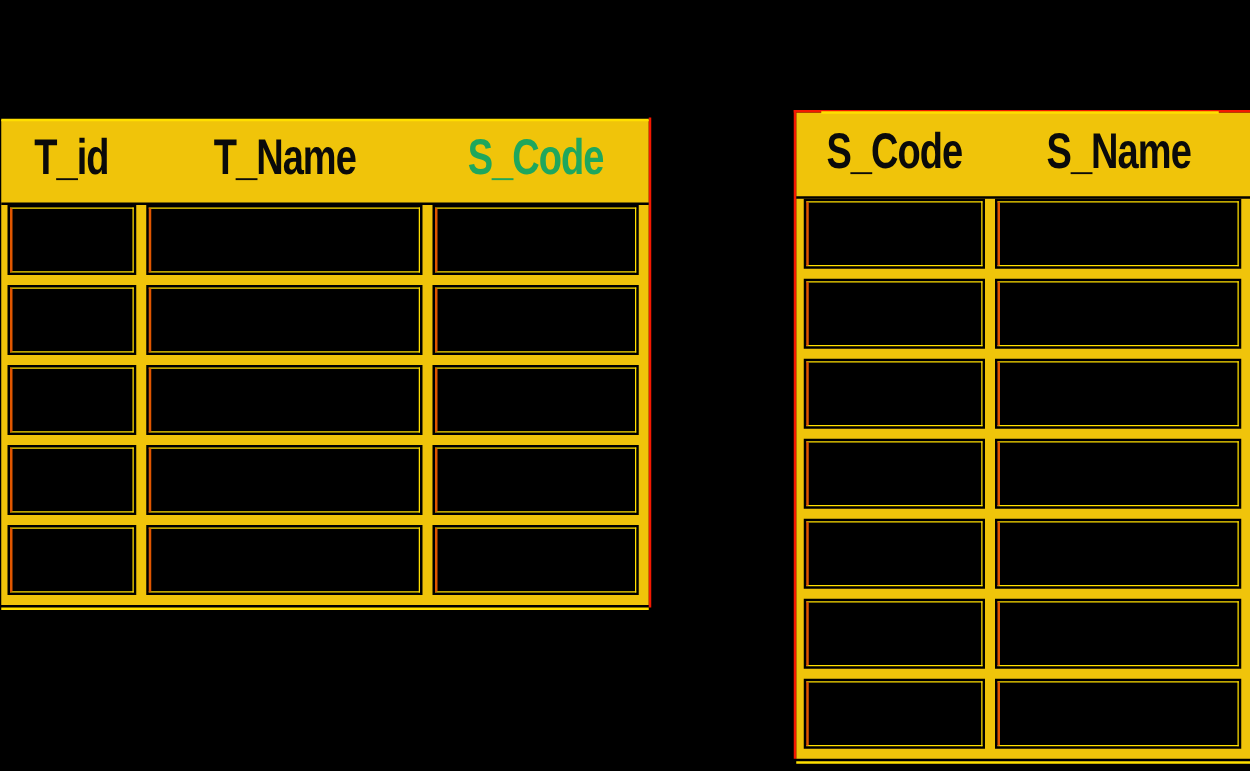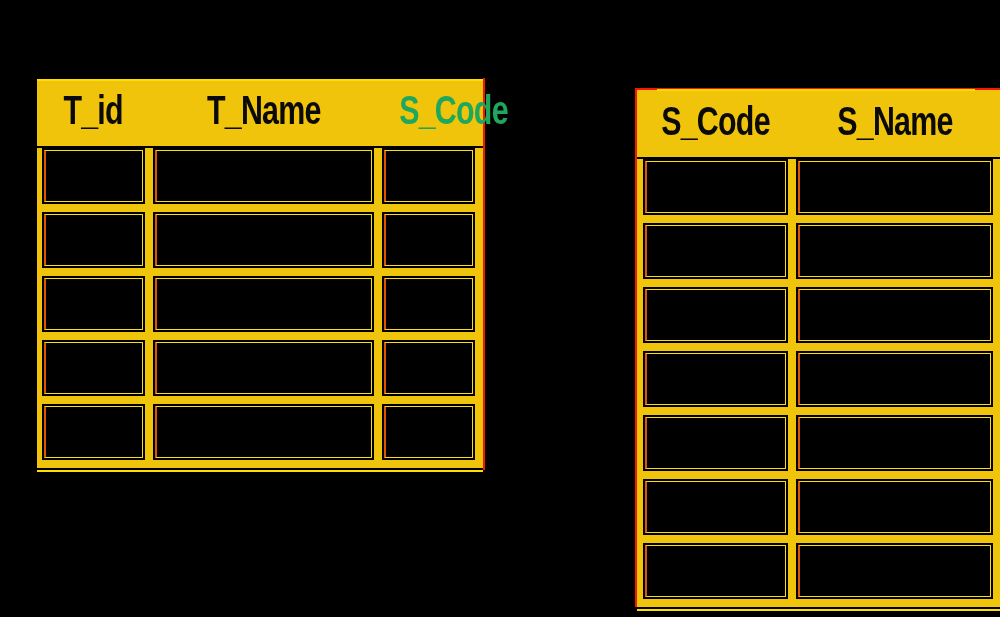--- a/index.html
+++ b/index.html
@@ -75,21 +75,21 @@
     background:var(--cell-black);
     position:relative;
   }
   .cell::after{
     content:"";
     position:absolute;inset:2px;
     border:1px solid var(--bright-yellow);
     border-left:2px solid var(--cell-edge-orange);
   }
   
-  .t-teacher{left:1px;top:80px;width:446px;margin-left:36px;}
+  .t-teacher{left:1px;top:96px;width:518px;}
   .t-teacher .header{height:66px;padding:0 8px 0 5px;grid-template-columns:103px 221px 1fr;column-gap:8px;}
   .t-teacher .tbody{padding:0 8px 8px 5px;grid-template-columns:103px 221px 1fr;}
   
   .t-subject{left:637px;top:90px;width:363px;}
   .t-subject .header{height:67px;padding:0 7px 0 6px;grid-template-columns:145px 1fr;column-gap:8px;}
   .t-subject .tbody{padding:0 7px 8px 6px;grid-template-columns:145px 1fr;}
   .t-subject .top-bright{left:20px;right:25px;}
 </style>
 </head>
 <body>

